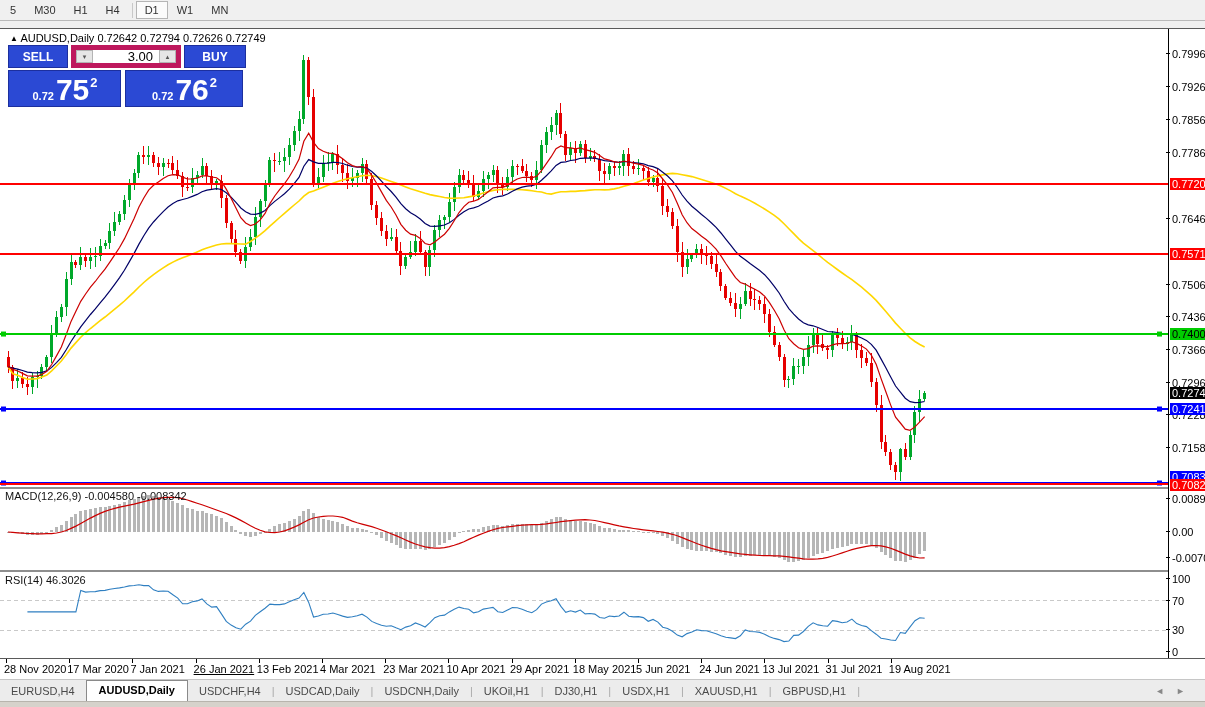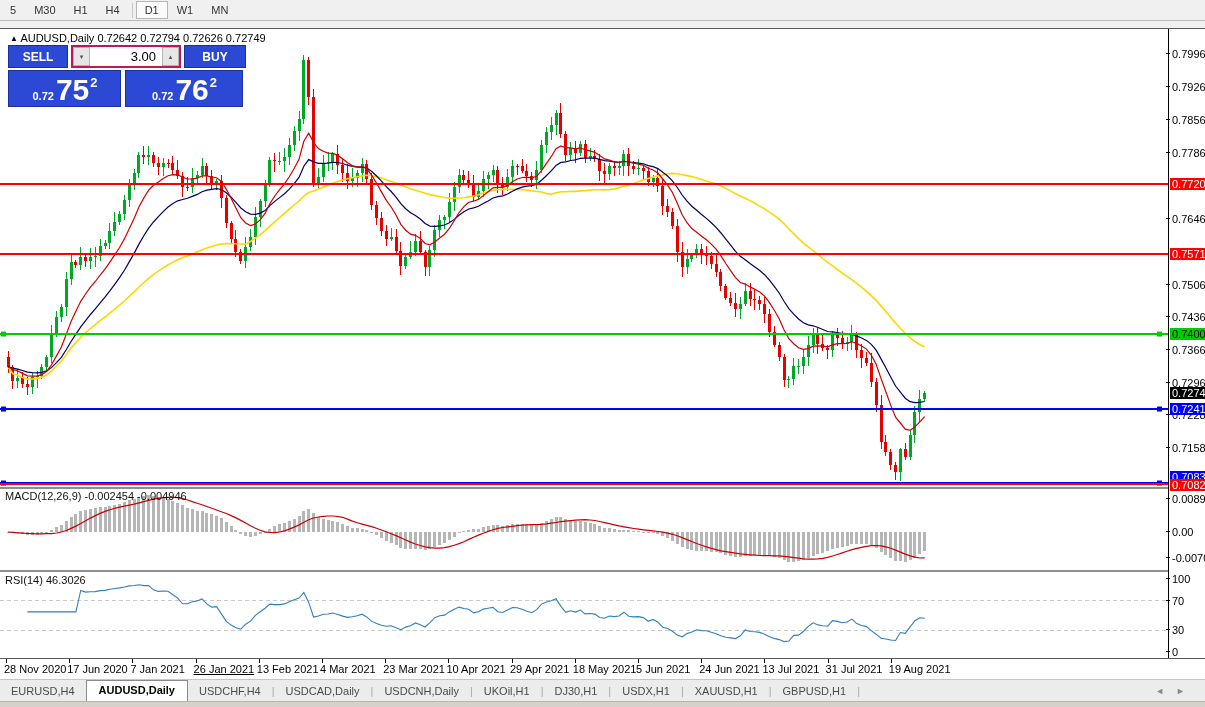--- a/index.html
+++ b/index.html
@@ -19,21 +19,21 @@
   .axis-label.boxed{left:1px;padding:0 2px;}
   .chart-title{position:absolute;top:3px;left:10px;font-size:11px;color:#000;white-space:nowrap;}
   .chart-title .tri{font-size:8px;position:relative;top:-1px;}
   .pane-label{position:absolute;left:5px;font-size:11px;color:#111;white-space:nowrap;}
   
   .trade-panel{position:absolute;top:16px;left:8px;width:238px;}
   .tp-row1{display:flex;height:23px;}
   .tp-btn{background:#2b49d4;color:#fff;font-weight:bold;font-size:12px;display:flex;align-items:center;justify-content:center;border:1px solid #1c2f9e;box-sizing:border-box;}
   .tp-sell{width:60px;}
   .tp-buy{width:62px;}
-  .tp-spin{flex:1;display:flex;margin:0 3px;border:2px solid #be185d;background:#fff;box-sizing:border-box;}
+  .tp-spin{flex:1;display:flex;margin:0 3px;border:5px solid #be185d;background:#fff;box-sizing:border-box;}
   .tp-spin-btn{width:17px;background:#e6e6e6;border:1px solid #b4b4b4;color:#555;font-size:7px;display:flex;align-items:center;justify-content:center;box-sizing:border-box;}
   .tp-vol{flex:1;display:flex;align-items:center;justify-content:flex-end;padding-right:6px;font-size:13px;color:#000;}
   .tp-row2{display:flex;margin-top:2px;height:37px;}
   .tp-price{background:#2b49d4;border:1px solid #1c2f9e;color:#fff;display:flex;align-items:flex-end;justify-content:center;box-sizing:border-box;padding-bottom:1px;}
   .tp-price.sell{width:113px;margin-right:4px;}
   .tp-price.buy{width:118px;}
   .tp-pfx{font-size:11px;font-weight:bold;margin-right:2px;margin-bottom:3px;}
   .tp-big{font-size:30px;font-weight:bold;line-height:30px;}
   .tp-sup{font-size:13px;font-weight:bold;position:relative;top:-15px;left:1px;}
   
@@ -720,33 +720,33 @@
         <div class="tp-price buy">
           <span class="tp-pfx">0.72</span>
           <span class="tp-big">76</span>
           <span class="tp-sup">2</span>
         </div>
       </div>
     </div>
 
     <div class="pane-label" style="top:461px;">
       <span>MACD(12,26,9)</span>
-      <span>-0.002454 -0.004946</span>
+      <span>-0.004580 -0.008342</span>
     </div>
     <div class="pane-label" style="top:545px;">
       <span>RSI(14)</span>
       <span>46.3026</span>
     </div>
   </div>
 
   <div class="date-axis" id="date-axis">
       <div class="date-tick" style="left: 6px;"></div>
       <div class="date-label" style="left: 4px;">28 Nov 2020</div>
       <div class="date-tick" style="left: 69.2px;"></div>
-      <div class="date-label" style="left: 67.2px;">17 Jun 2020</div>
+      <div class="date-label" style="left: 67.2px;">17 Mar 2020</div>
       <div class="date-tick" style="left: 132.4px;"></div>
       <div class="date-label" style="left: 130.4px;">7 Jan 2021</div>
       <div class="date-tick" style="left: 195.6px;"></div>
       <div class="date-label" style="left: 193.6px; text-decoration: underline;">26 Jan 2021</div>
       <div class="date-tick" style="left: 258.8px;"></div>
       <div class="date-label" style="left: 256.8px;">13 Feb 2021</div>
       <div class="date-tick" style="left: 322px;"></div>
       <div class="date-label" style="left: 320px;">4 Mar 2021</div>
       <div class="date-tick" style="left: 385.2px;"></div>
       <div class="date-label" style="left: 383.2px;">23 Mar 2021</div>

